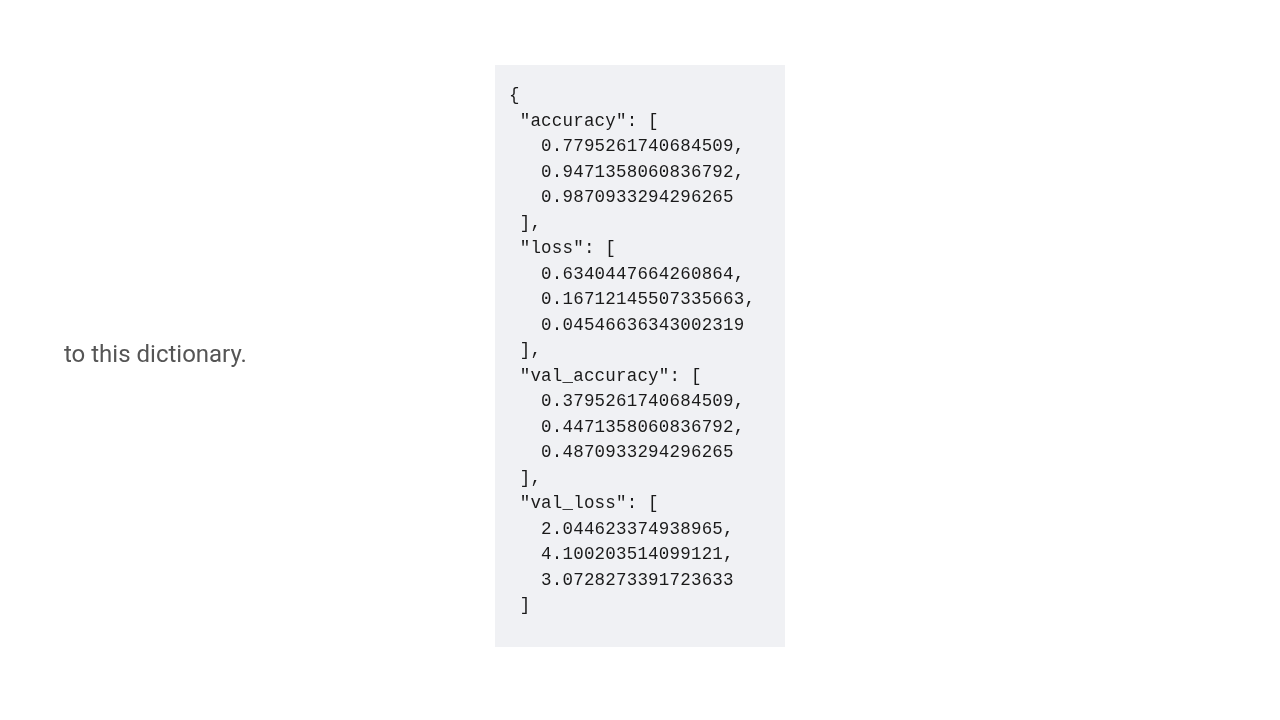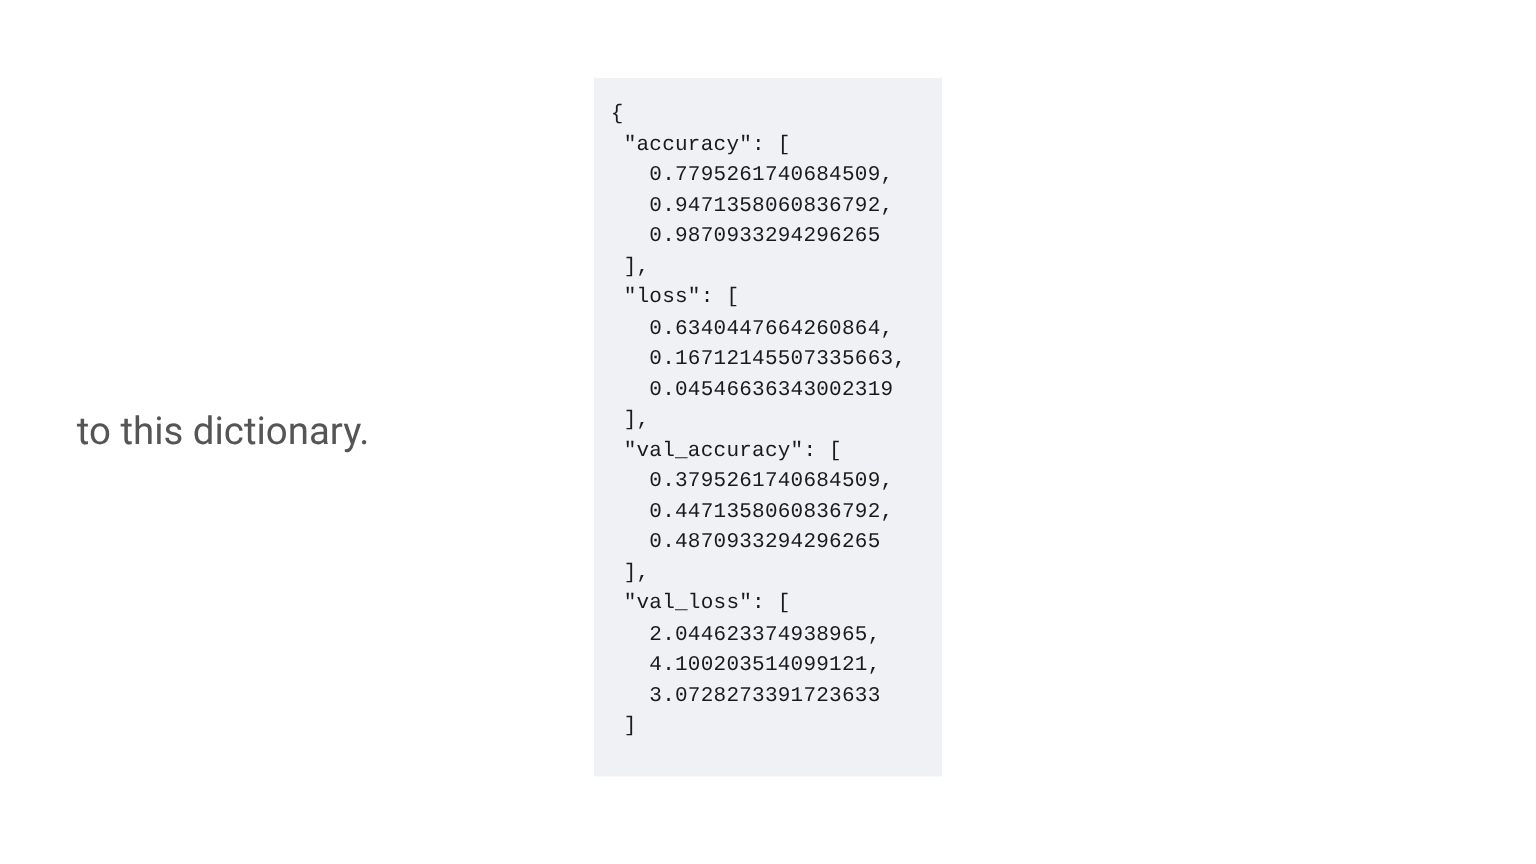--- a/index.html
+++ b/index.html
@@ -12,21 +12,21 @@
       height: 720px;
       background: #ffffff;
       font-family: -apple-system, BlinkMacSystemFont, "Segoe UI", Roboto, Helvetica, Arial, sans-serif;
       position: relative;
       overflow: hidden;
     }
     .caption {
       position: absolute;
       left: 64px;
       top: 340px;
-      font-size: 32px;
+      font-size: 24px;
       color: #555555;
       font-weight: 400;
     }
     .code-block {
       position: absolute;
       left: 495px;
       top: 65px;
       width: 290px;
       background: #f0f1f4;
       padding: 18px 14px 28px 14px;

